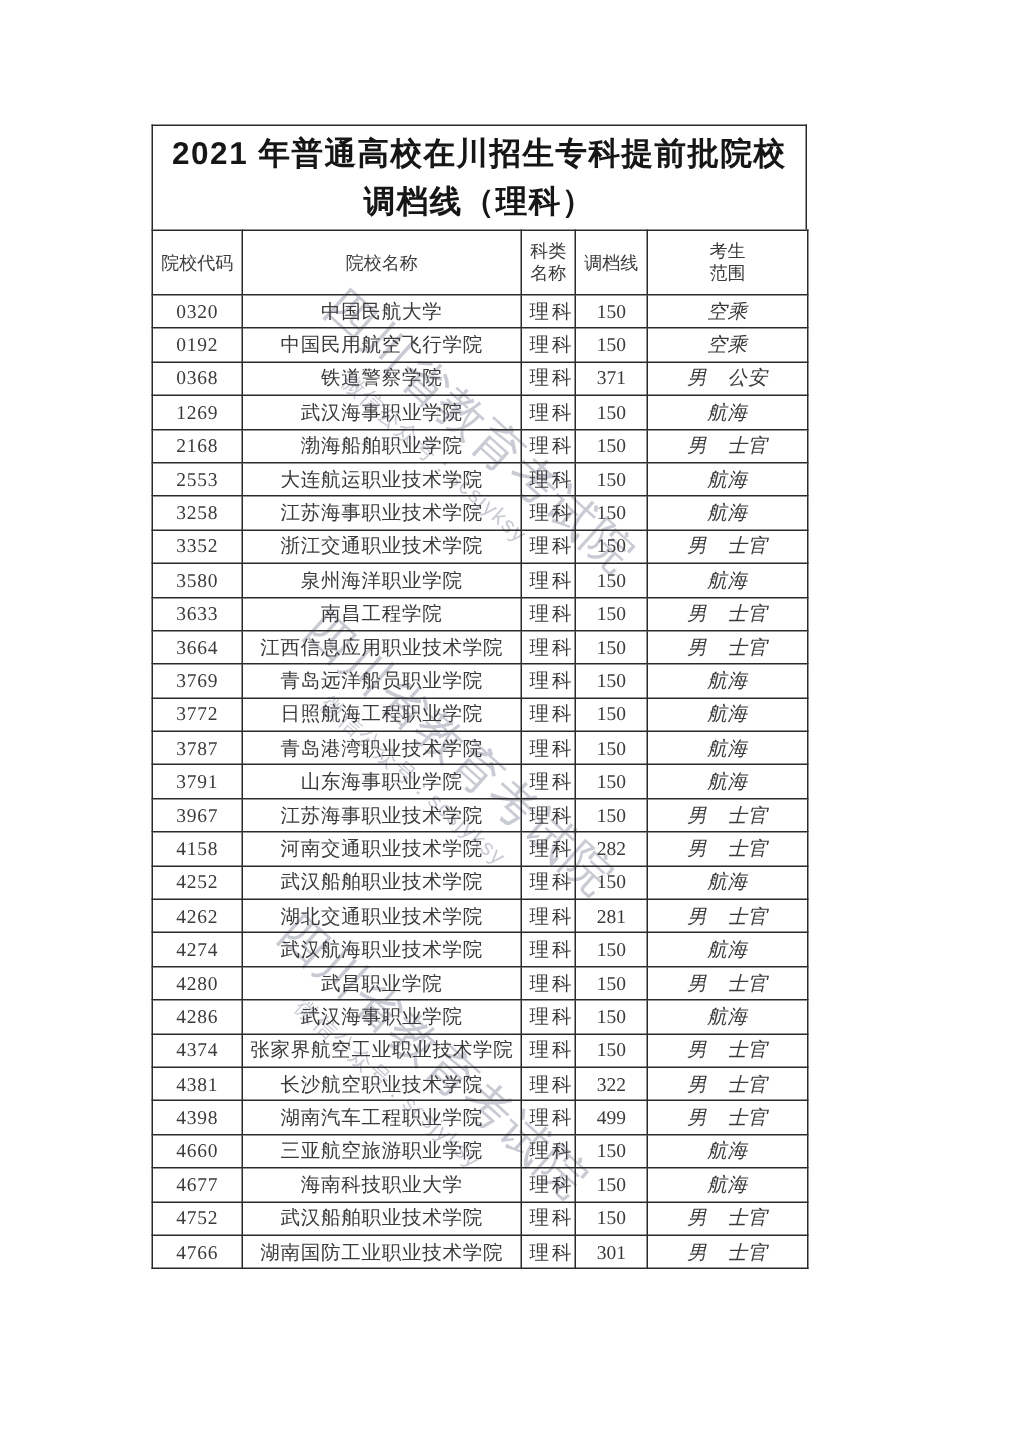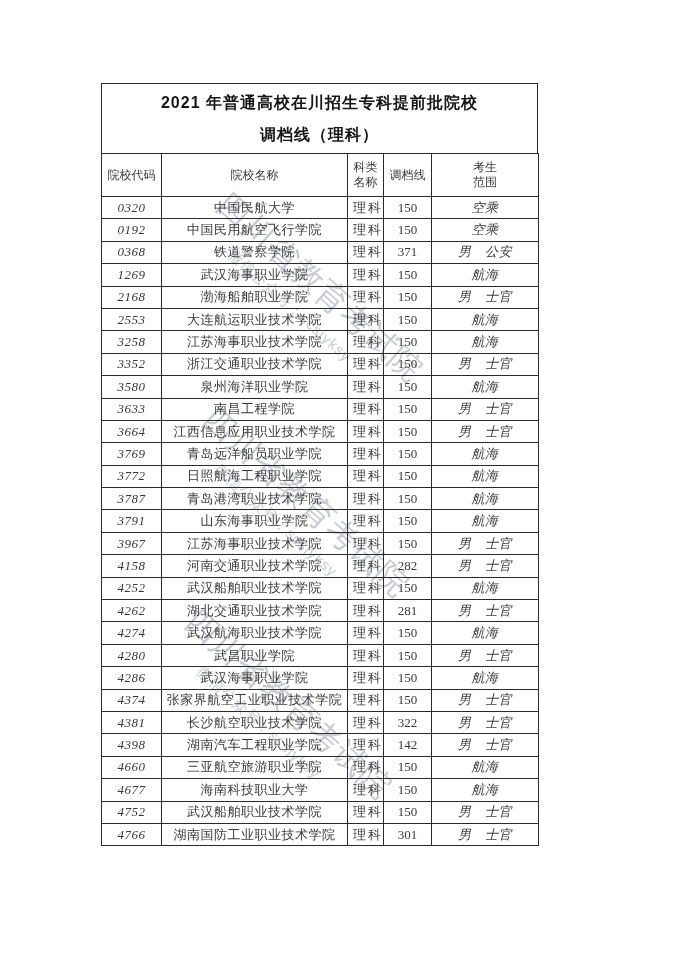--- a/index.html
+++ b/index.html
@@ -55,21 +55,21 @@
   .title-box {
     width: 437px;
     height: 70px;
     border: 1px solid var(--line-color, #2a2a2a);
     border-bottom: none;
     text-align: center;
     padding-top: 3px;
     color: #161616;
     font-family: "Liberation Sans", "DejaVu Sans", sans-serif;
     font-weight: 600;
-    font-size: 16px;
+    font-size: 21px;
     letter-spacing: 1px;
     line-height: 32px;
     background: transparent;
   }
   table.data-table {
     width: 437px;
     border-collapse: collapse;
     table-layout: fixed;
     background: transparent;
   }
@@ -91,21 +91,21 @@
     height: 22.4px;
     font-size: 13px;
     padding: 0;
   }
   .col-w-code { width: 60px; }
   .col-w-name { width: 186px; }
   .col-w-category { width: 36px; }
   .col-w-score { width: 48px; }
   .col-w-scope { width: 107px; }
 
-  td.col-code { font-size: 14px; letter-spacing: 0.5px; font-style: italic; }
+  td.col-code { font-size: 14px; letter-spacing: 0.5px; }
   td.col-name { text-align: center; padding-left: 6px; letter-spacing: 0.5px; }
   td.col-category { letter-spacing: 2px; padding-left: 2px; text-align: right; }
   td.col-score { font-size: 14px; font-family: Liberation Serif, serif; }
   td.col-scope { letter-spacing: 0.5px; font-style: italic; }
 </style>
 </head>
 <body>
 
 <div class="page">
 
@@ -315,21 +315,21 @@
             <td class="col-code">4381</td>
             <td class="col-name">长沙航空职业技术学院</td>
             <td class="col-category">理科</td>
             <td class="col-score">322</td>
             <td class="col-scope">男　士官</td>
           </tr>
           <tr>
             <td class="col-code">4398</td>
             <td class="col-name">湖南汽车工程职业学院</td>
             <td class="col-category">理科</td>
-            <td class="col-score">142</td>
+            <td class="col-score">499</td>
             <td class="col-scope">男　士官</td>
           </tr>
           <tr>
             <td class="col-code">4660</td>
             <td class="col-name">三亚航空旅游职业学院</td>
             <td class="col-category">理科</td>
             <td class="col-score">150</td>
             <td class="col-scope">航海</td>
           </tr>
           <tr>

